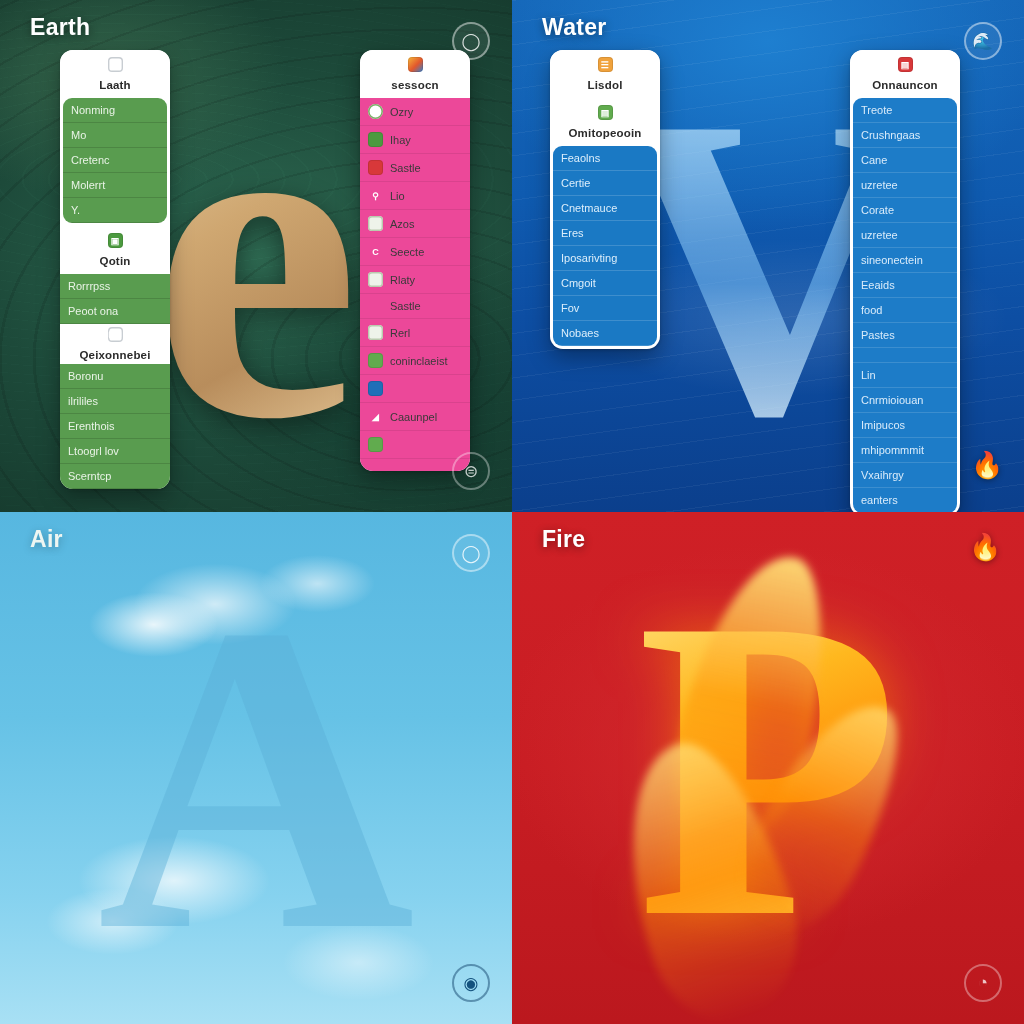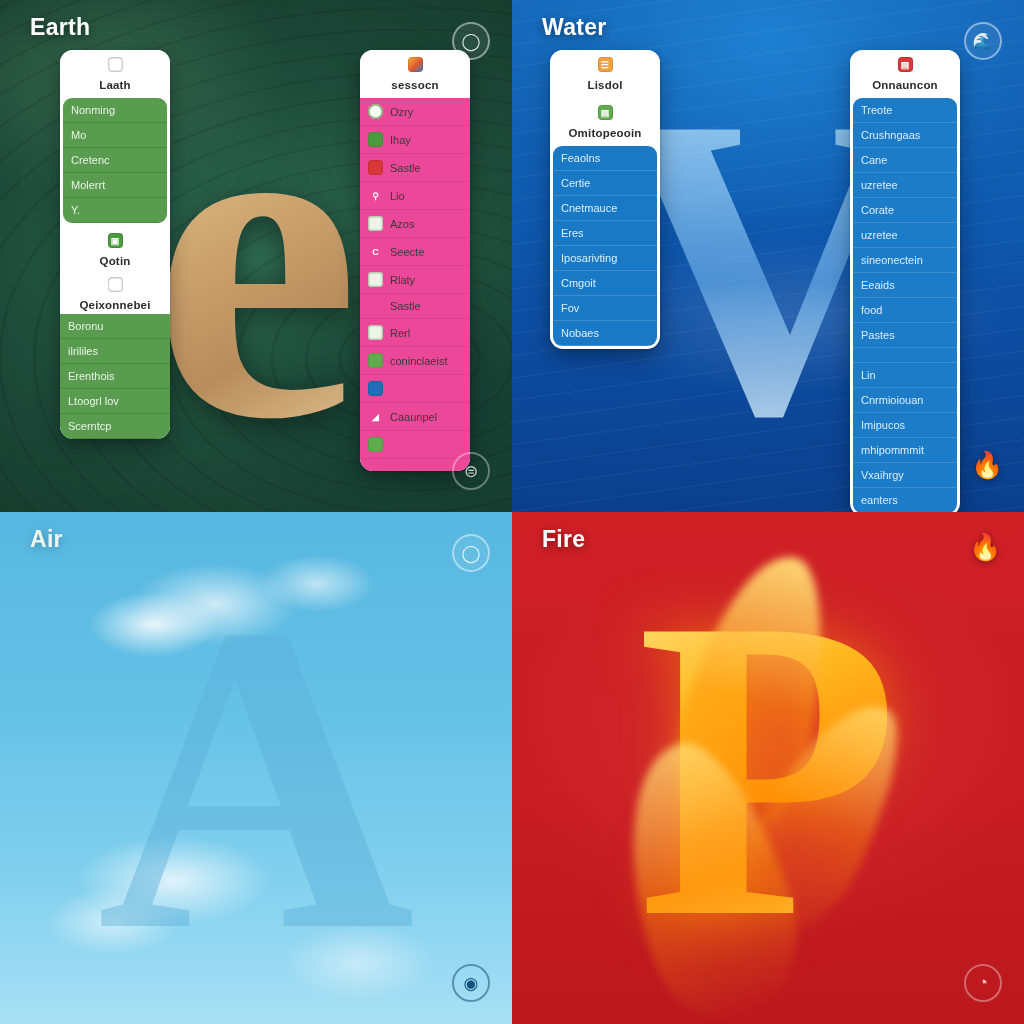--- a/index.html
+++ b/index.html
@@ -201,20 +201,28 @@
             <span>Molerrt</span>
           </div>
         <div class="row">
             <span>Y.</span>
           </div>
       </div>
       <div class="sec-head">
         <span class="ico green">▣</span>
         <span>Qotin</span>
       </div>
+      <div class="sec-body tint-green">
+        <div class="row">
+            <span>Rorrrpss</span>
+          </div>
+        <div class="row">
+            <span>Peoot ona</span>
+          </div>
+      </div>
       <div class="sec-head" style="background:rgba(255,255,255,.55);padding:3px 9px;">
         <span class="ico grey">⌨</span>
         <span>Qeixonnebei</span>
       </div>
       <div class="sec-body tint-green">
         <div class="row">
             <span>Boronu</span>
           </div>
         <div class="row">
             <span>ilrililes</span>

